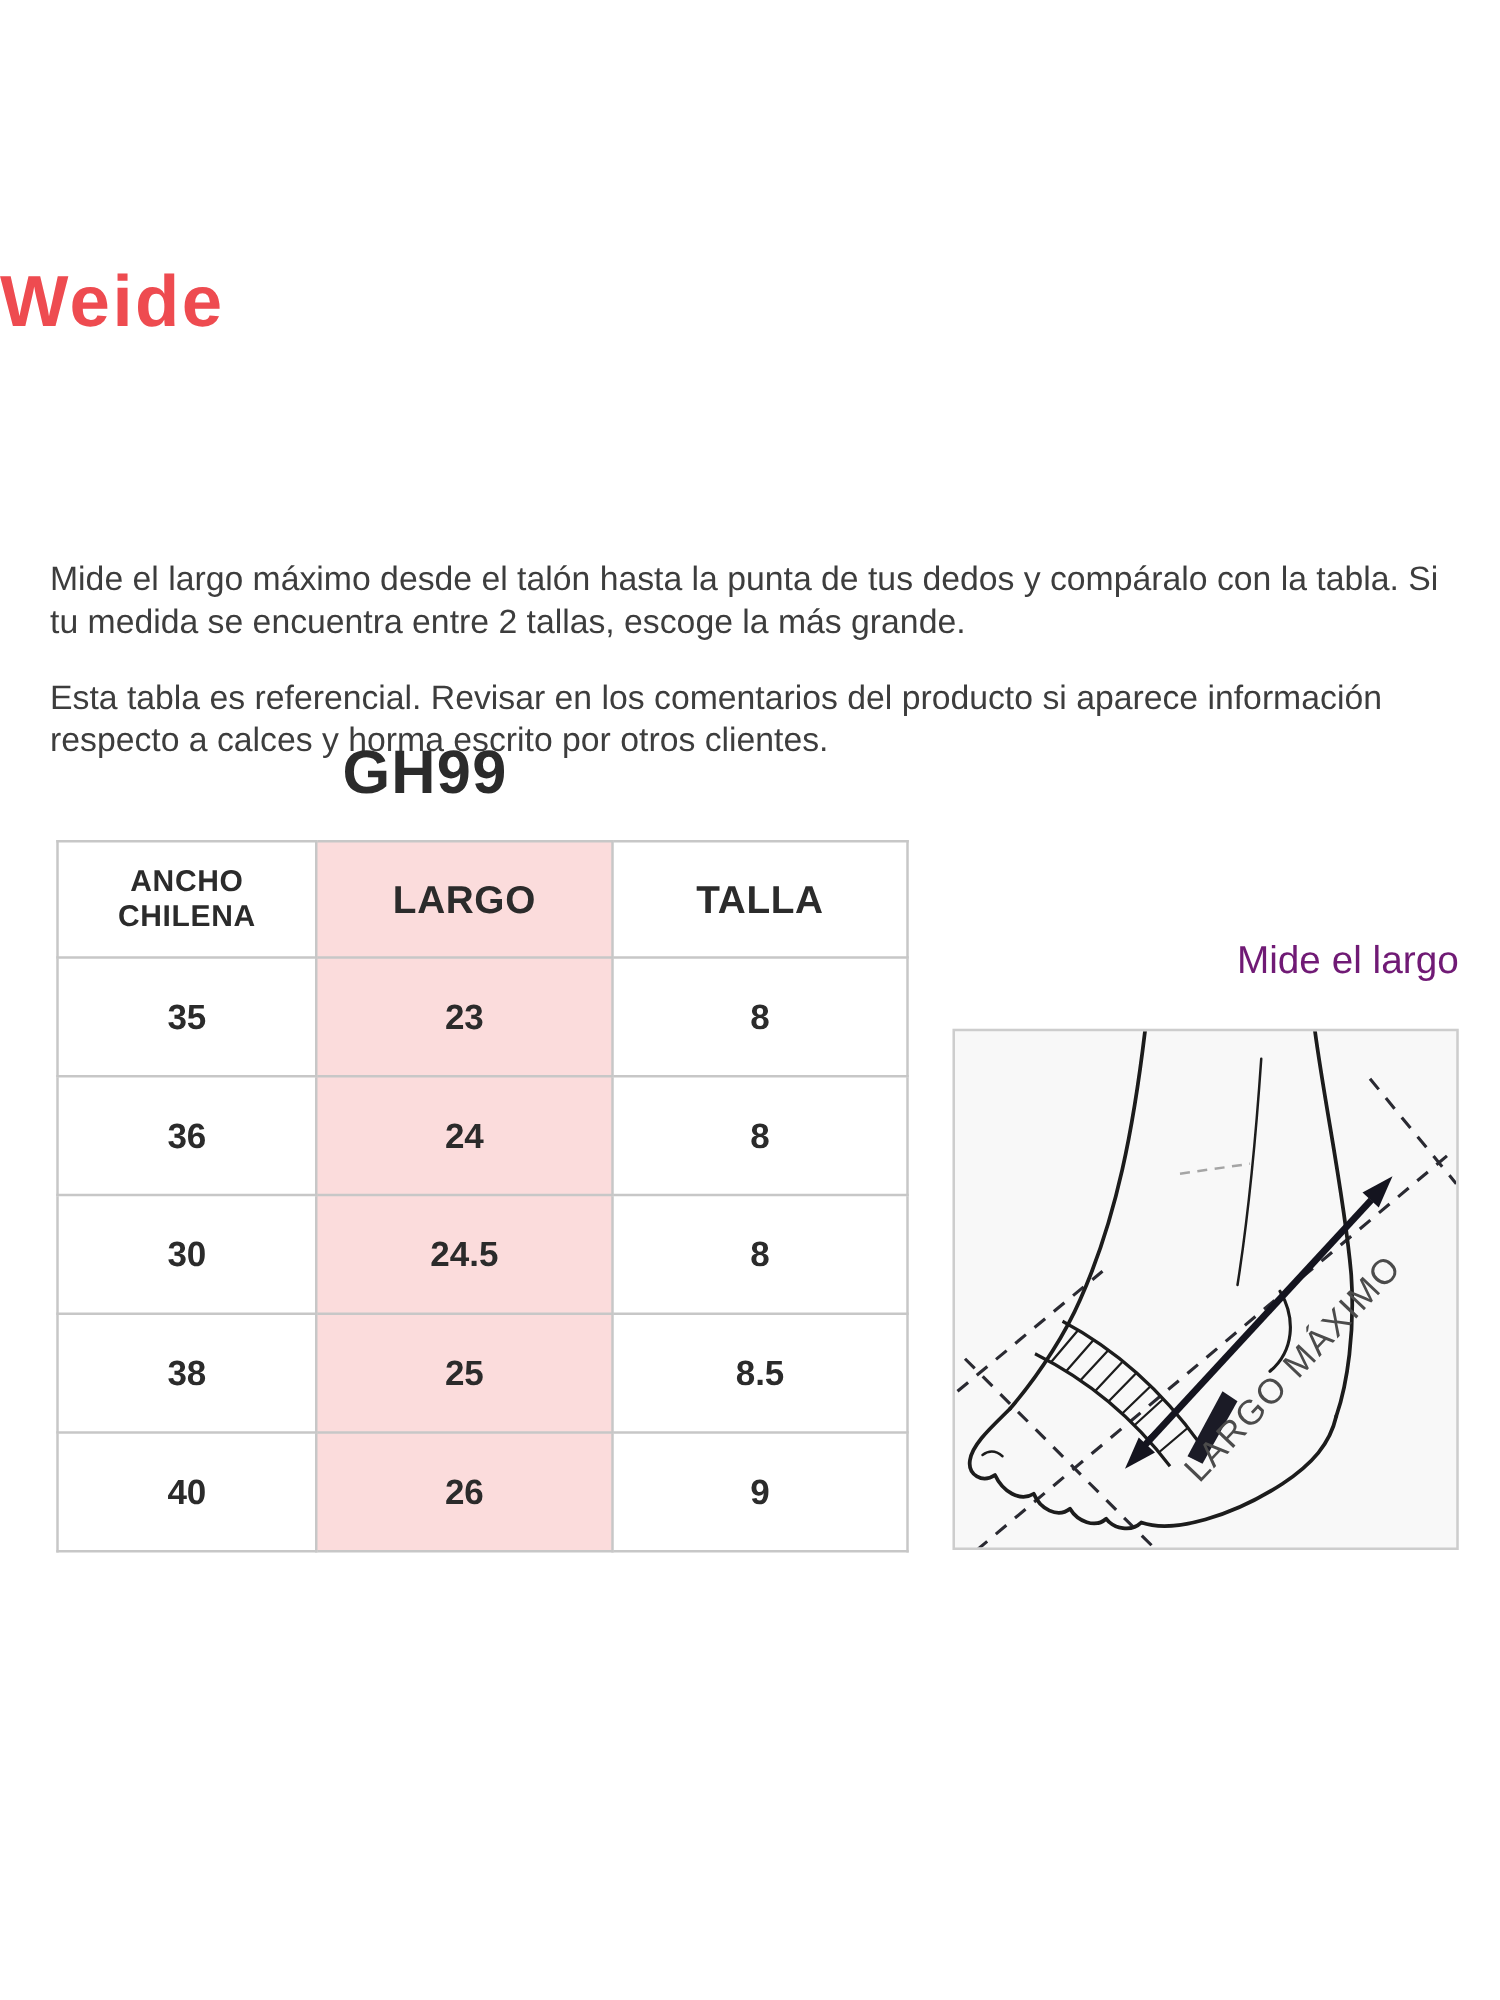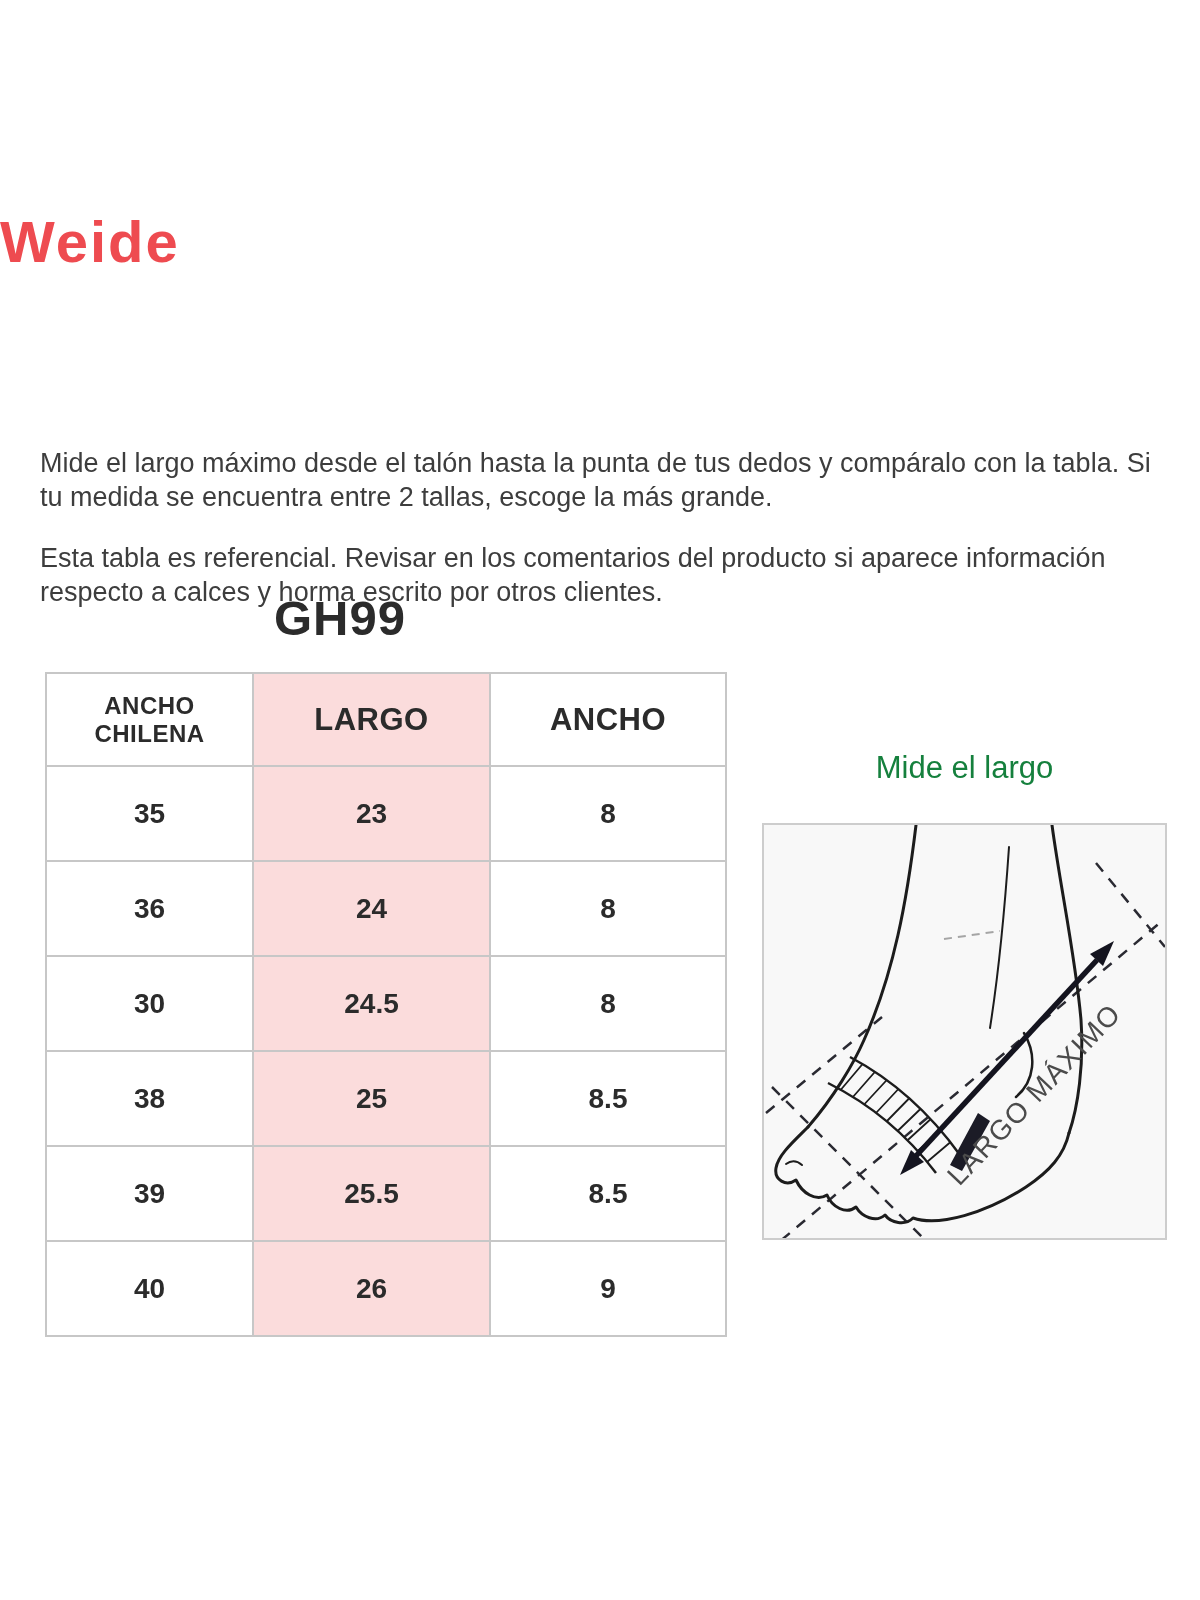--- a/index.html
+++ b/index.html
@@ -36,22 +36,22 @@
   }
   .size-table th { height:91px; }
   .size-table td { height:93px; font-size:28px; font-weight:bold; }
   .col-talla { width:207px; }
   .col-largo { width:237px; }
   .col-ancho { width:236px; }
   th.h-talla { font-size:24px; letter-spacing:0.5px; }
   th.h-largo, th.h-ancho { font-size:31px; letter-spacing:0.5px;margin-left:12px; }
   .pink { background:#fbdcdc; }
   .measure-caption {
-    position:absolute; top:750px; left:762px; width:405px; text-align:center;
-    font-size:31px; font-weight:400; color:#15803d;
+    position:absolute; top:750px; left:762px; width:405px; text-align:right;
+    font-size:31px; font-weight:400; color:#701a75;
   }
   .diagram-box {
     position:absolute; top:823px; left:762px; width:405px; height:417px;
     background:#f8f8f8; border:2px solid #cdcdcd; box-sizing:border-box; overflow:hidden;
   }
   .diagram-box svg { display:block; width:100%; height:100%; }
 </style>
 </head>
 <body>
 
@@ -69,21 +69,21 @@
   <table class="size-table">
     <colgroup>
       <col class="col-talla">
         <col class="col-largo">
         <col class="col-ancho">
     </colgroup>
     <thead>
       <tr>
         <th class="h-talla">ANCHO CHILENA</th>
         <th class="h-largo pink">LARGO</th>
-        <th class="h-ancho">ANCHO</th>
+        <th class="h-ancho">TALLA</th>
       </tr>
     </thead>
     <tbody>
       <tr>
         <td>35</td>
         <td class="pink">23</td>
         <td>8</td>
       </tr>
       <tr>
         <td>36</td>
@@ -91,25 +91,20 @@
         <td>8</td>
       </tr>
       <tr>
         <td>30</td>
         <td class="pink">24.5</td>
         <td>8</td>
       </tr>
       <tr>
         <td>38</td>
         <td class="pink">25</td>
-        <td>8.5</td>
-      </tr>
-      <tr>
-        <td>39</td>
-        <td class="pink">25.5</td>
         <td>8.5</td>
       </tr>
       <tr>
         <td>40</td>
         <td class="pink">26</td>
         <td>9</td>
       </tr>
     </tbody>
   </table>
 

